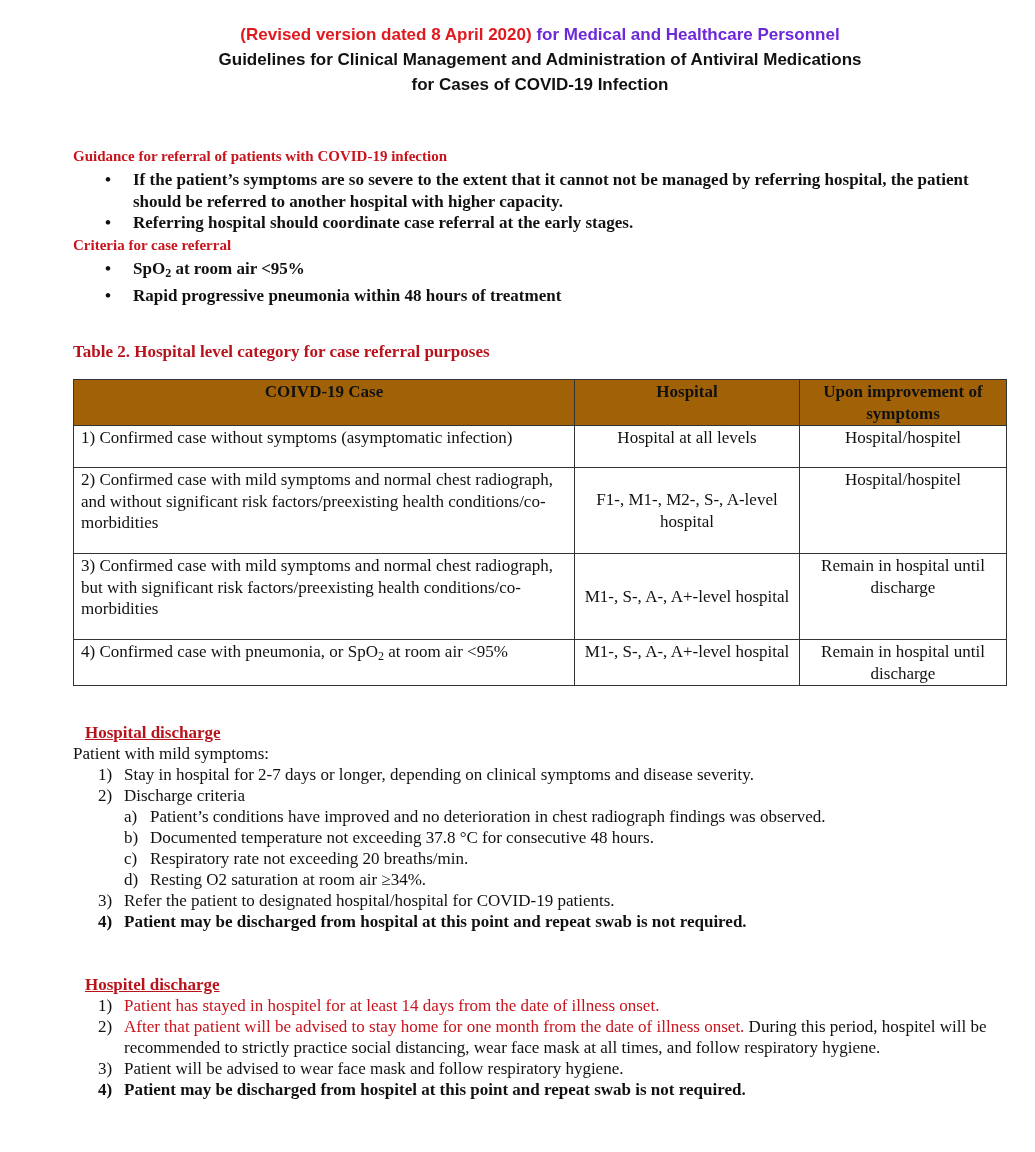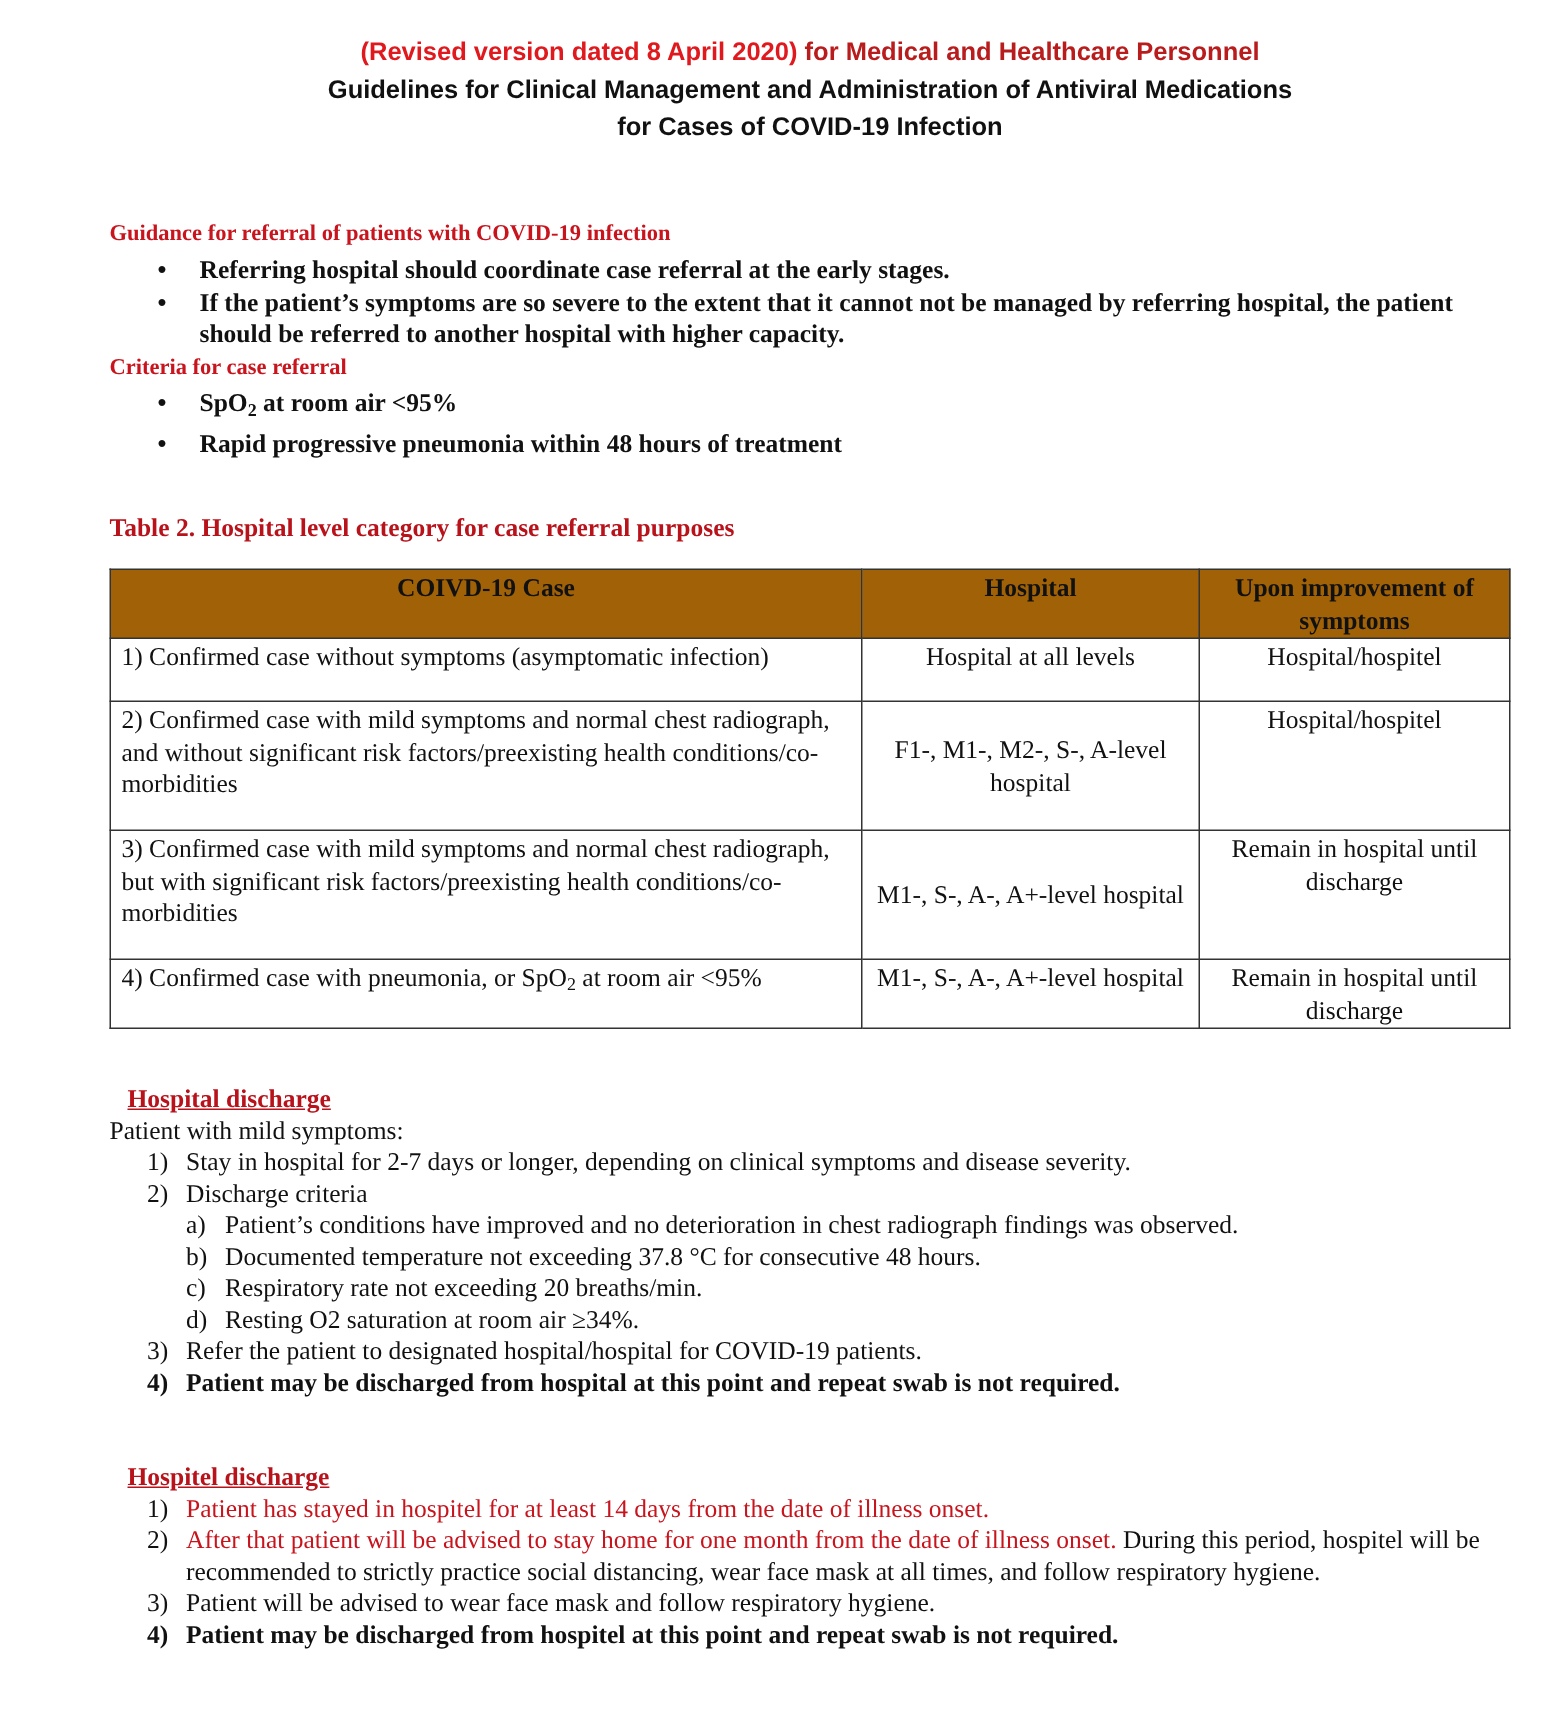--- a/index.html
+++ b/index.html
@@ -1,21 +1,21 @@
 <!DOCTYPE html>
 <html><head>
   <meta charset="utf-8">
   <style>
     html, body { margin: 0; padding: 0; background: #ffffff; }
     body { width: 1035px; height: 1152px; position: relative; overflow: hidden; color: #111; }
 
     .title-block { position: absolute; top: 22px; left: 0; width: 1080px; text-align: center; }
     .title-line { font-family: "Liberation Sans", sans-serif; font-weight: bold; font-size: 17px; line-height: 25px; color: #111; }
     .t-red { color: #e0191e; }
-    .t-blue { color: #b91c1c; }
+    .t-blue { color: #6d28d9; }
 
     .sec-head-sans { position: absolute; left: 73px; font-family: Liberation Serif, serif; font-weight: bold; font-size: 15px; color: #c8141d; line-height: 20px; }
     .bullets { position: absolute; left: 105px; margin: 0; padding: 0; list-style: none; font-family: "Liberation Serif", serif; font-weight: bold; font-size: 17px; line-height: 21.5px; }
     .bullets li { position: relative; padding-left: 28px; }
     .bullets li::before { content: "\2022"; position: absolute; left: 0; top: 0; font-weight: bold; }
 
     .table-caption { position: absolute; left: 73px; top: 342px; font-family: "Liberation Serif", serif; font-weight: bold; font-size: 17px; color: #b8121b; }
 
     table.ref { position: absolute; left: 73px; top: 379px; width: 934px; border-collapse: collapse; font-family: "Liberation Serif", serif; font-size: 17px; line-height: 21.5px; }
     table.ref th, table.ref td { border: 1.3px solid #333; vertical-align: top; padding: 1px 7px; }
@@ -42,22 +42,22 @@
   <div class="title-line">
     <span class="t-red">(Revised version dated 8 April 2020)</span>
     <span class="t-blue">for Medical and Healthcare Personnel</span>
   </div>
   <div class="title-line">Guidelines for Clinical Management and Administration of Antiviral Medications</div>
   <div class="title-line">for Cases of COVID-19 Infection</div>
 </div>
 
 <div class="sec-head-sans" style="top:146px;">Guidance for referral of patients with COVID-19 infection</div>
 <ul class="bullets" style="top:169px; width:895px;">
+  <li>If the patient’s symptoms are so severe to the extent that it cannot not be managed by referring hospital, the patient should be referred to another hospital with higher capacity.</li>
   <li>Referring hospital should coordinate case referral at the early stages.</li>
-  <li>If the patient’s symptoms are so severe to the extent that it cannot not be managed by referring hospital, the patient should be referred to another hospital with higher capacity.</li>
 </ul>
 
 <div class="sec-head-sans" style="top:235px;">Criteria for case referral</div>
 <ul class="bullets" style="top:258px; width:800px;">
   <li><span>SpO</span><span class="sub">2</span><span> at room air &lt;95%</span></li>
   <li>Rapid progressive pneumonia within 48 hours of treatment</li>
 </ul>
 
 <div class="table-caption">Table 2. Hospital level category for case referral purposes</div>
 <table class="ref">

